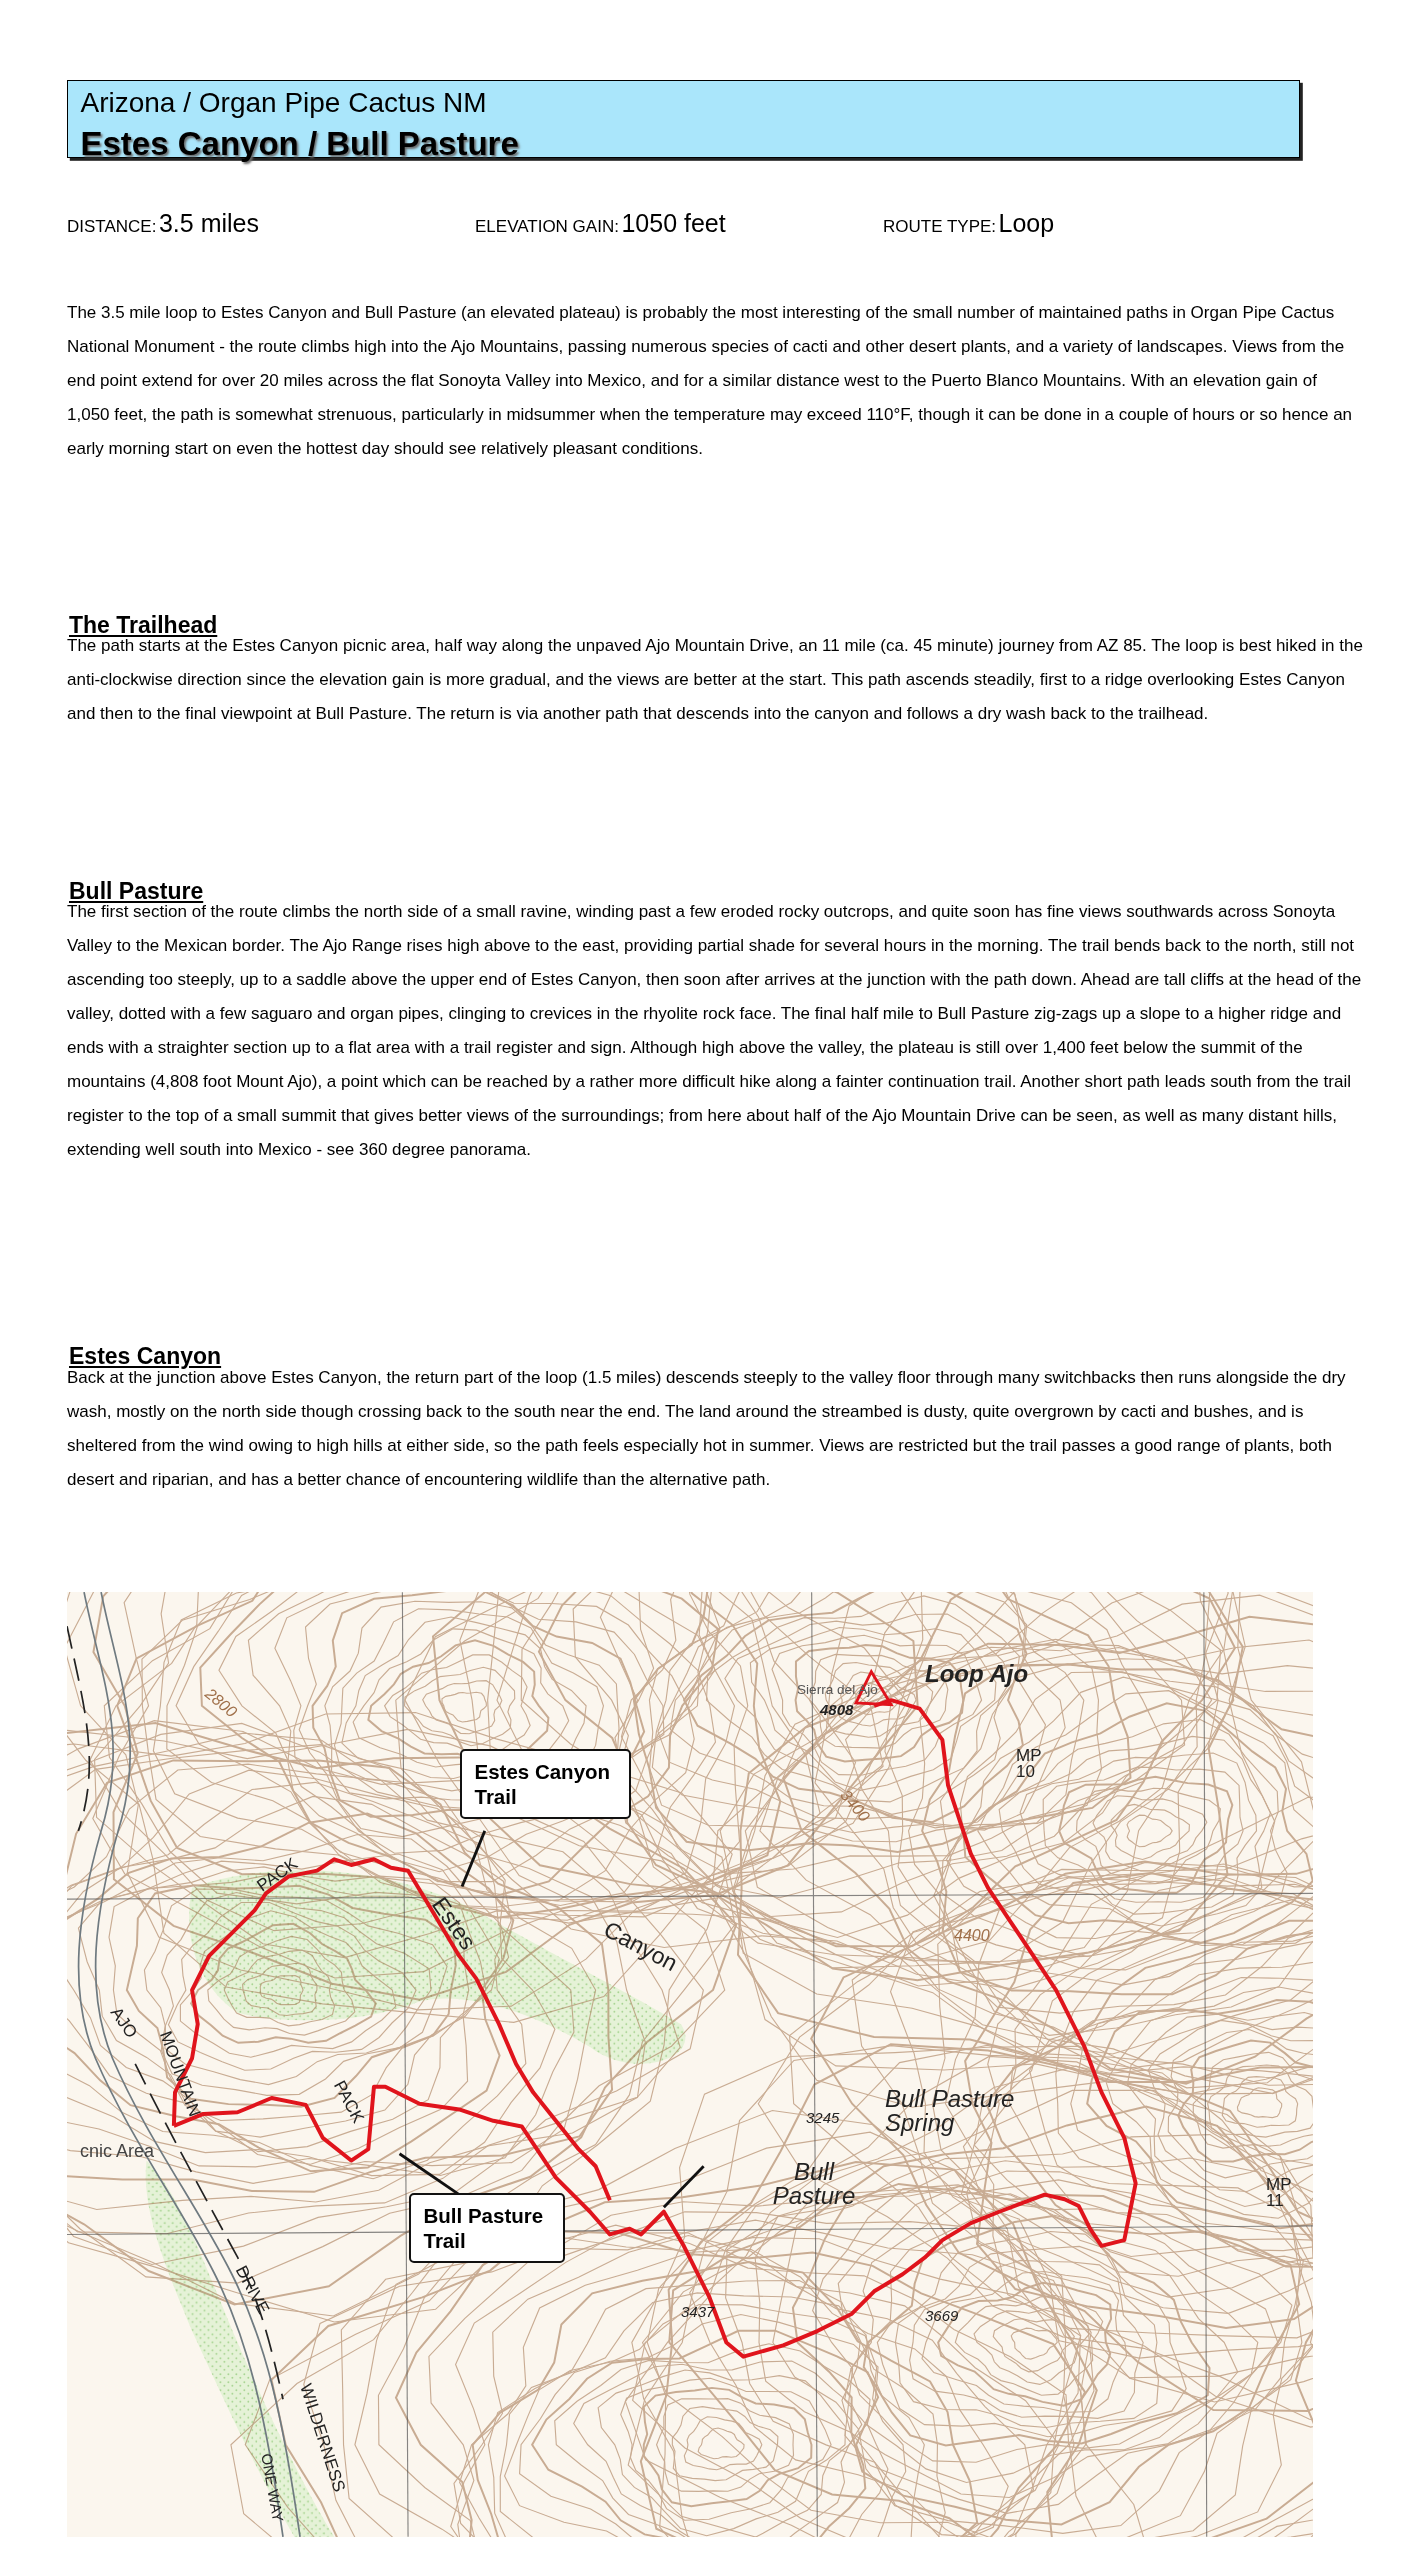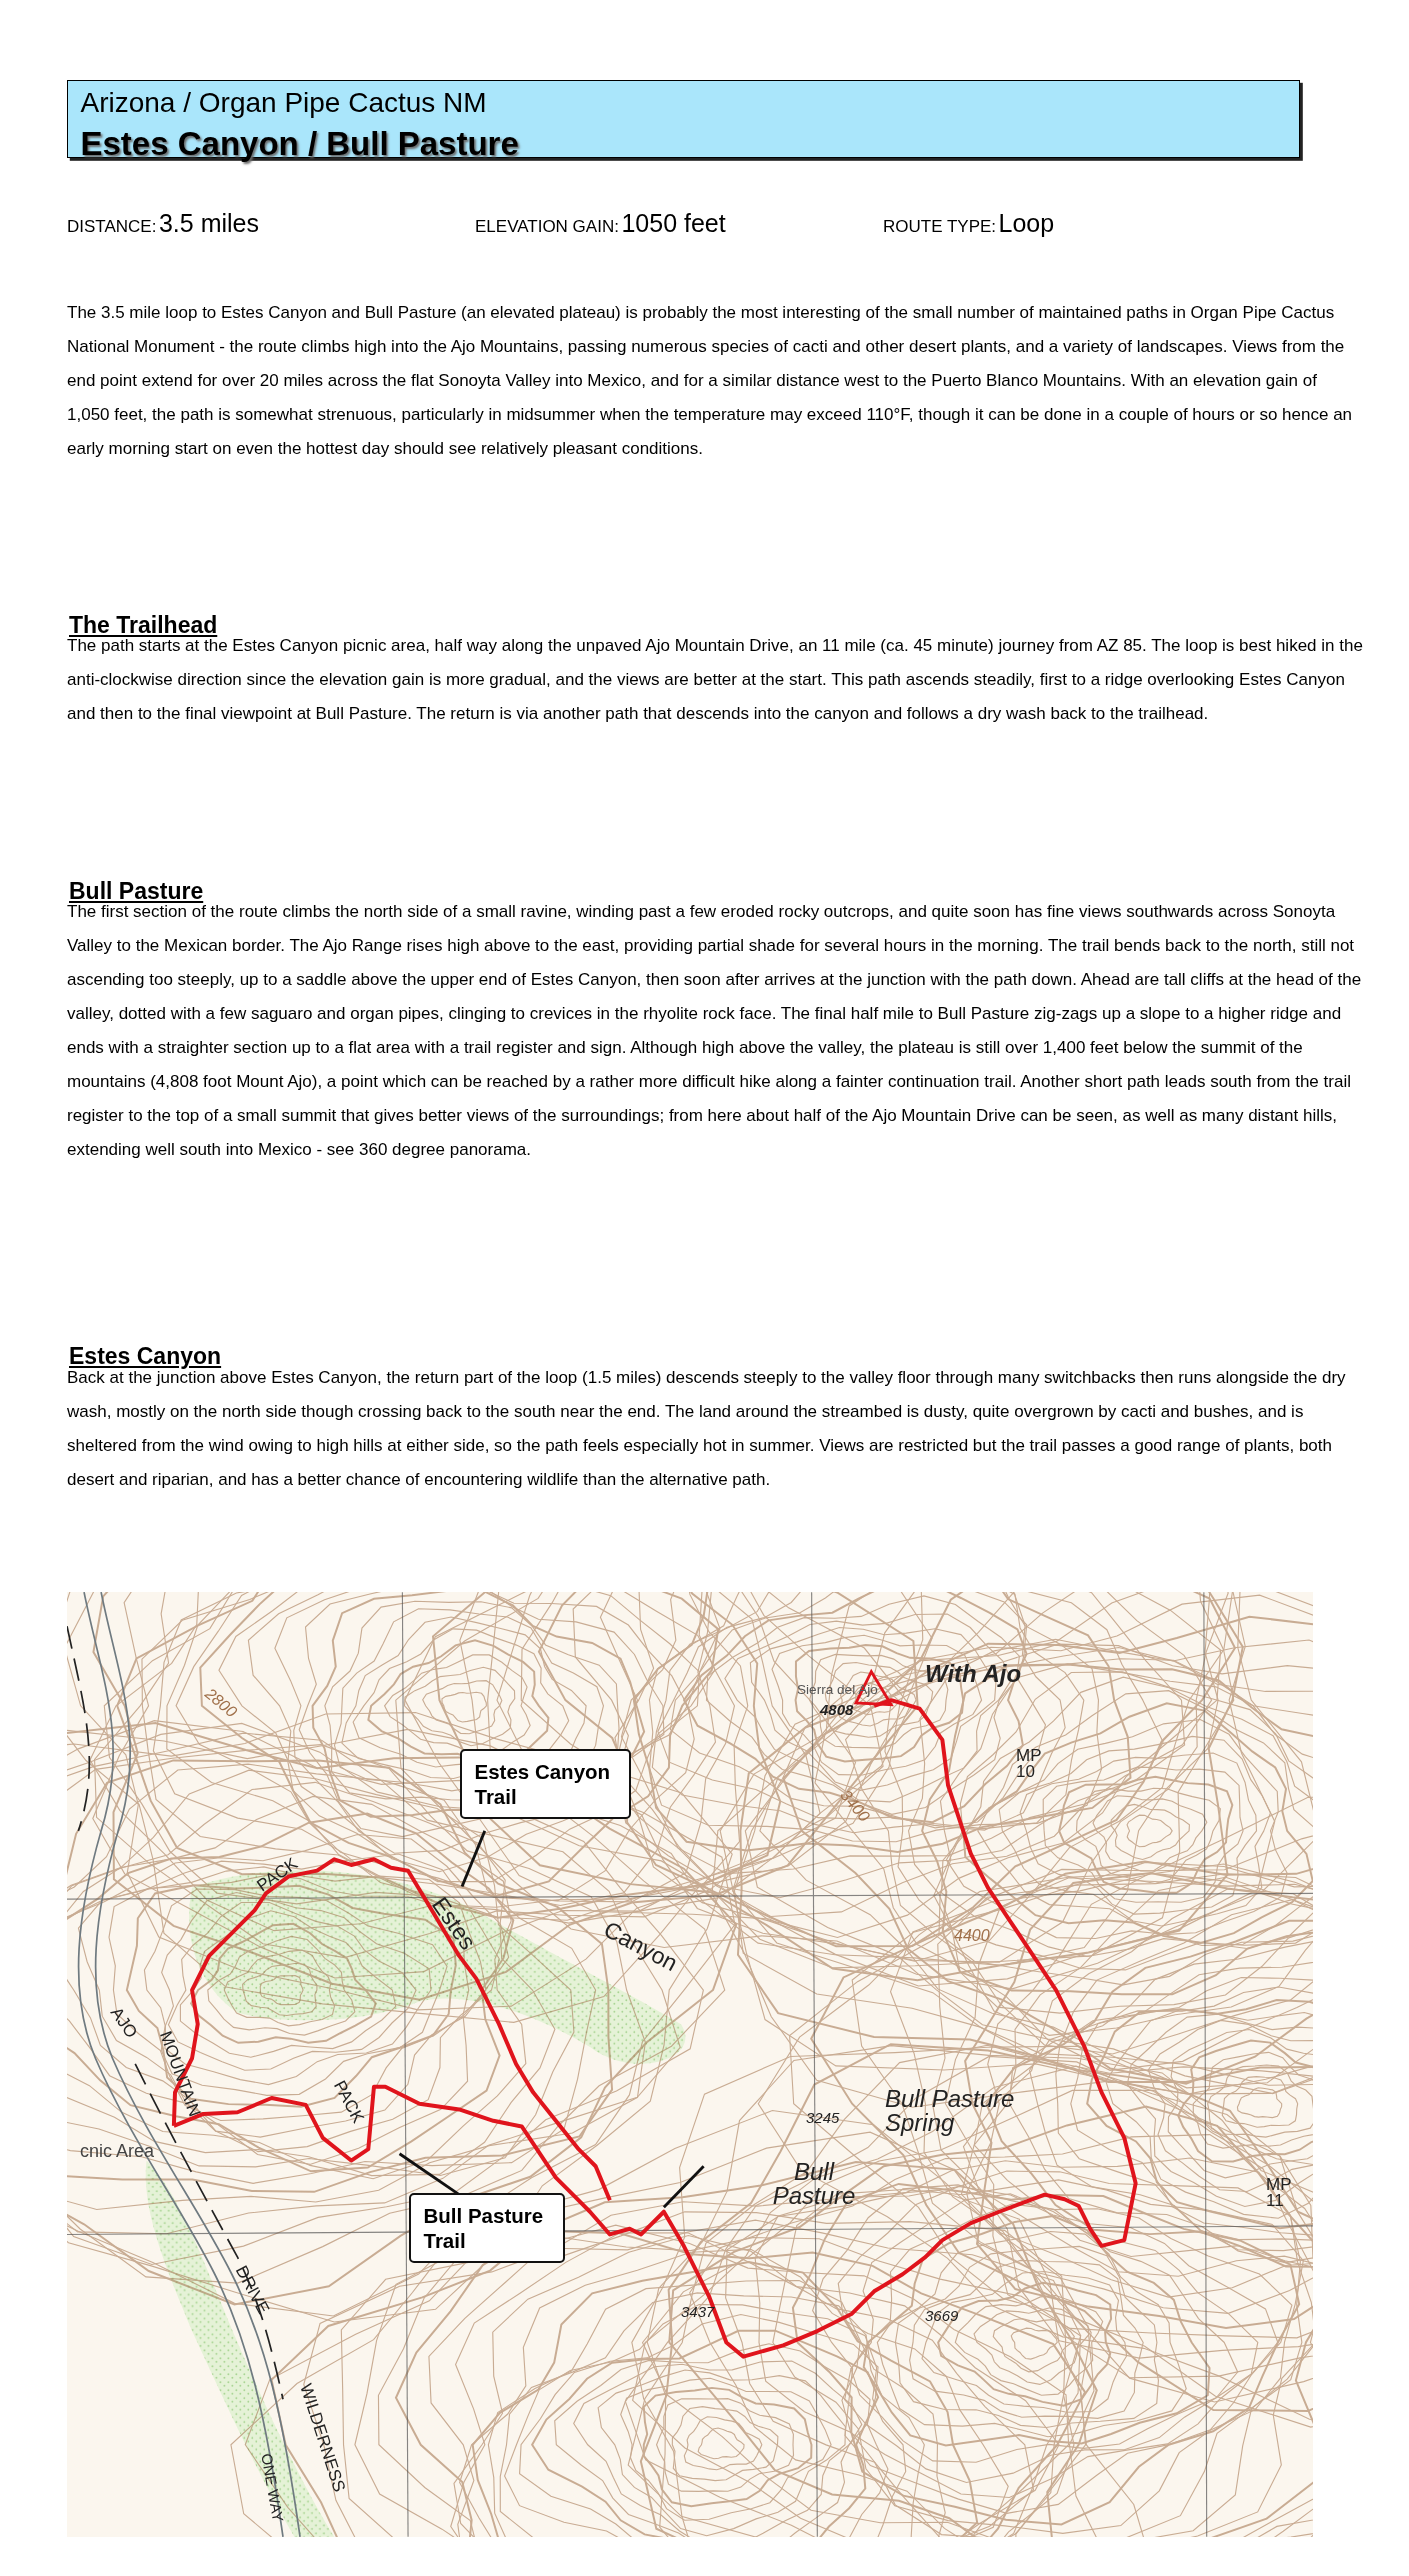--- a/index.html
+++ b/index.html
@@ -294,21 +294,21 @@
     <g stroke="#111" stroke-width="5" fill="none">
       <path d="M 695 518 L 735 420"></path>
       <path d="M 585 988 L 690 1060"></path>
       <path d="M 1050 1082 L 1120 1010"></path>
     </g>
   </svg>
 
   <div class="callout" style="left:393px; top:157px; width:171px;">Estes Canyon Trail</div>
   <div class="callout" style="left:334px; top:601px; width:156px;margin-left:8px;">Bull Pasture Trail</div>
 
-  <div class="maplbl" style="left:858px; top:68px; font-size:24px; font-weight:bold;">With Ajo</div>
+  <div class="maplbl" style="left:858px; top:68px; font-size:24px; font-weight:bold;">Loop Ajo</div>
   <div class="maplbl" style="left:730px; top:90px; font-size:13.6px; font-style:normal; color:#555;">Sierra del Ajo</div>
   <div class="maplbl" style="left:753px; top:109px; font-size:15px; font-weight:bold;">4808</div>
   <div class="maplbl" style="left:949px; top:156px; font-size:17px; font-style:normal; width:34px; white-space:normal; line-height:16px;">MP 10</div>
   <div class="maplbl" style="left:1199px; top:585px; font-size:17px; font-style:normal; width:34px; white-space:normal; line-height:16px;">MP 11</div>
   <div class="maplbl" style="left:358px; top:318px; font-size:23px; font-style:normal; transform:rotate(55deg);">Estes</div>
   <div class="maplbl" style="left:534px; top:341px; font-size:23px; font-style:normal; transform:rotate(28deg);">Canyon</div>
   <div class="maplbl" style="left:188px; top:273px; font-size:17px; font-style:normal; transform:rotate(-35deg);">PACK</div>
   <div class="maplbl" style="left:259px; top:500px; font-size:17px; font-style:normal; transform:rotate(62deg);">PACK</div>
   <div class="maplbl" style="left:40px; top:421px; font-size:17px; font-style:normal; transform:rotate(55deg);">AJO</div>
   <div class="maplbl" style="left:68px; top:472px; font-size:17px; font-style:normal; transform:rotate(70deg);">MOUNTAIN</div>

